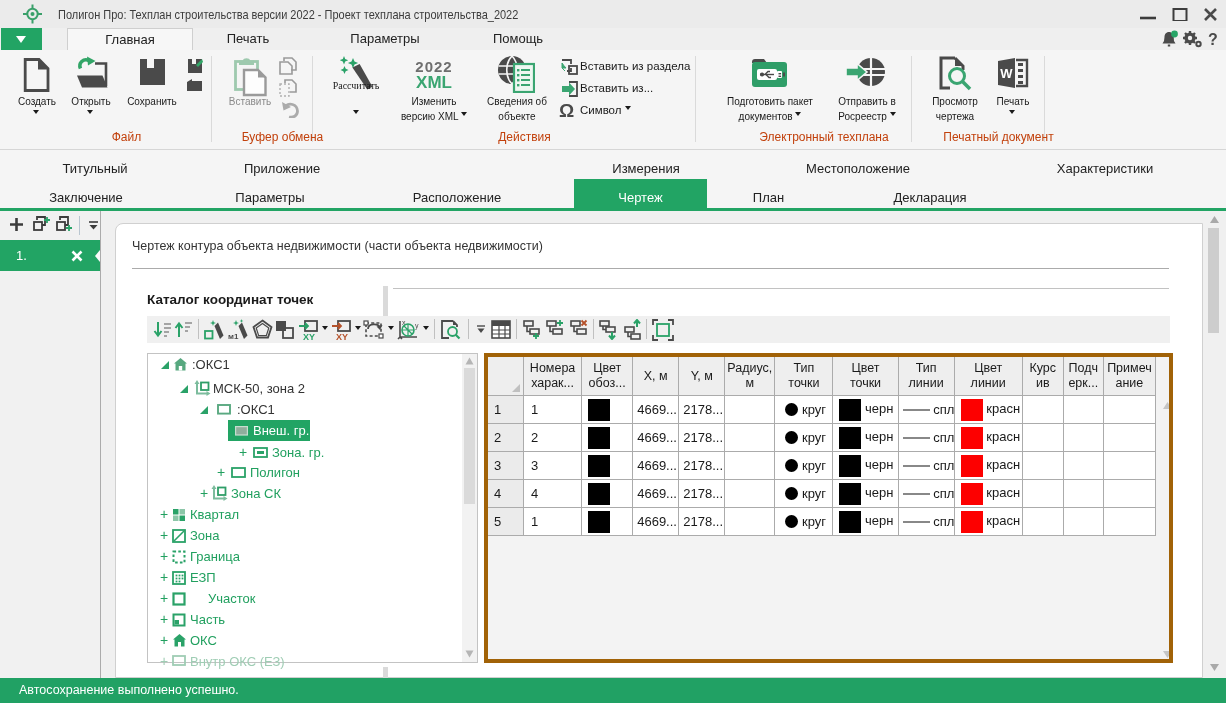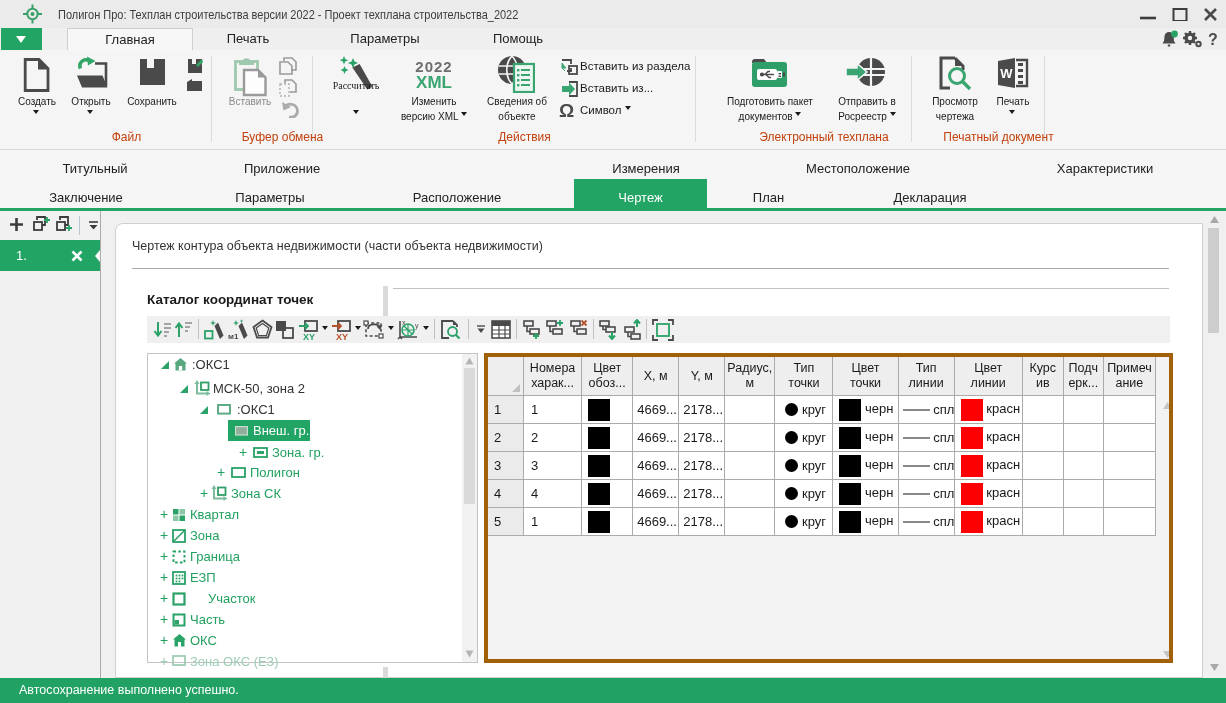--- a/index.html
+++ b/index.html
@@ -556,21 +556,21 @@
         <svg class="abs" style="left:24px;top:3px" width="15" height="15" viewBox="0 0 15 15">
             <path d="M7.5 1 L14 6.5 H12.5 V13.5 H9 V9 H6 V13.5 H2.5 V6.5 H1 Z" fill="#2aa268"></path>
           </svg>
         <span class="abs" style="left:42px;">ОКС</span>
         </div>
       <div class="trow" style="left:0;top:297px;color:#9fcdb4;">
           <span class="tplus" style="left:12px;color:#9fcdb4;">+</span>
         <svg class="abs" style="left:24px;top:4px" width="14" height="12" viewBox="0 0 14 12">
             <rect x="1" y="1" width="12" height="9" fill="none" stroke="#9fcdb4" stroke-width="1.8"></rect>
           </svg>
-        <span class="abs" style="left:42px;">Зона ОКС (ЕЗ)</span>
+        <span class="abs" style="left:42px;">Внутр ОКС (ЕЗ)</span>
         </div>
       <div class="abs" style="left:314px;top:0;width:15px;height:308px;background:#f2f2f2;">
         <svg class="abs" style="left:3px;top:3px" width="9" height="8" viewBox="0 0 9 8">
             <path d="M4.5 0.5 L8.5 7.5 H0.5 Z" fill="#b5b5b5"></path>
           </svg>
         <div class="abs" style="left:2px;top:14px;width:11px;height:136px;background:#dadada;"></div>
         <svg class="abs" style="left:3px;top:296px" width="9" height="8" viewBox="0 0 9 8">
             <path d="M0.5 0.5 H8.5 L4.5 7.5 Z" fill="#b5b5b5"></path>
           </svg>
       </div>

